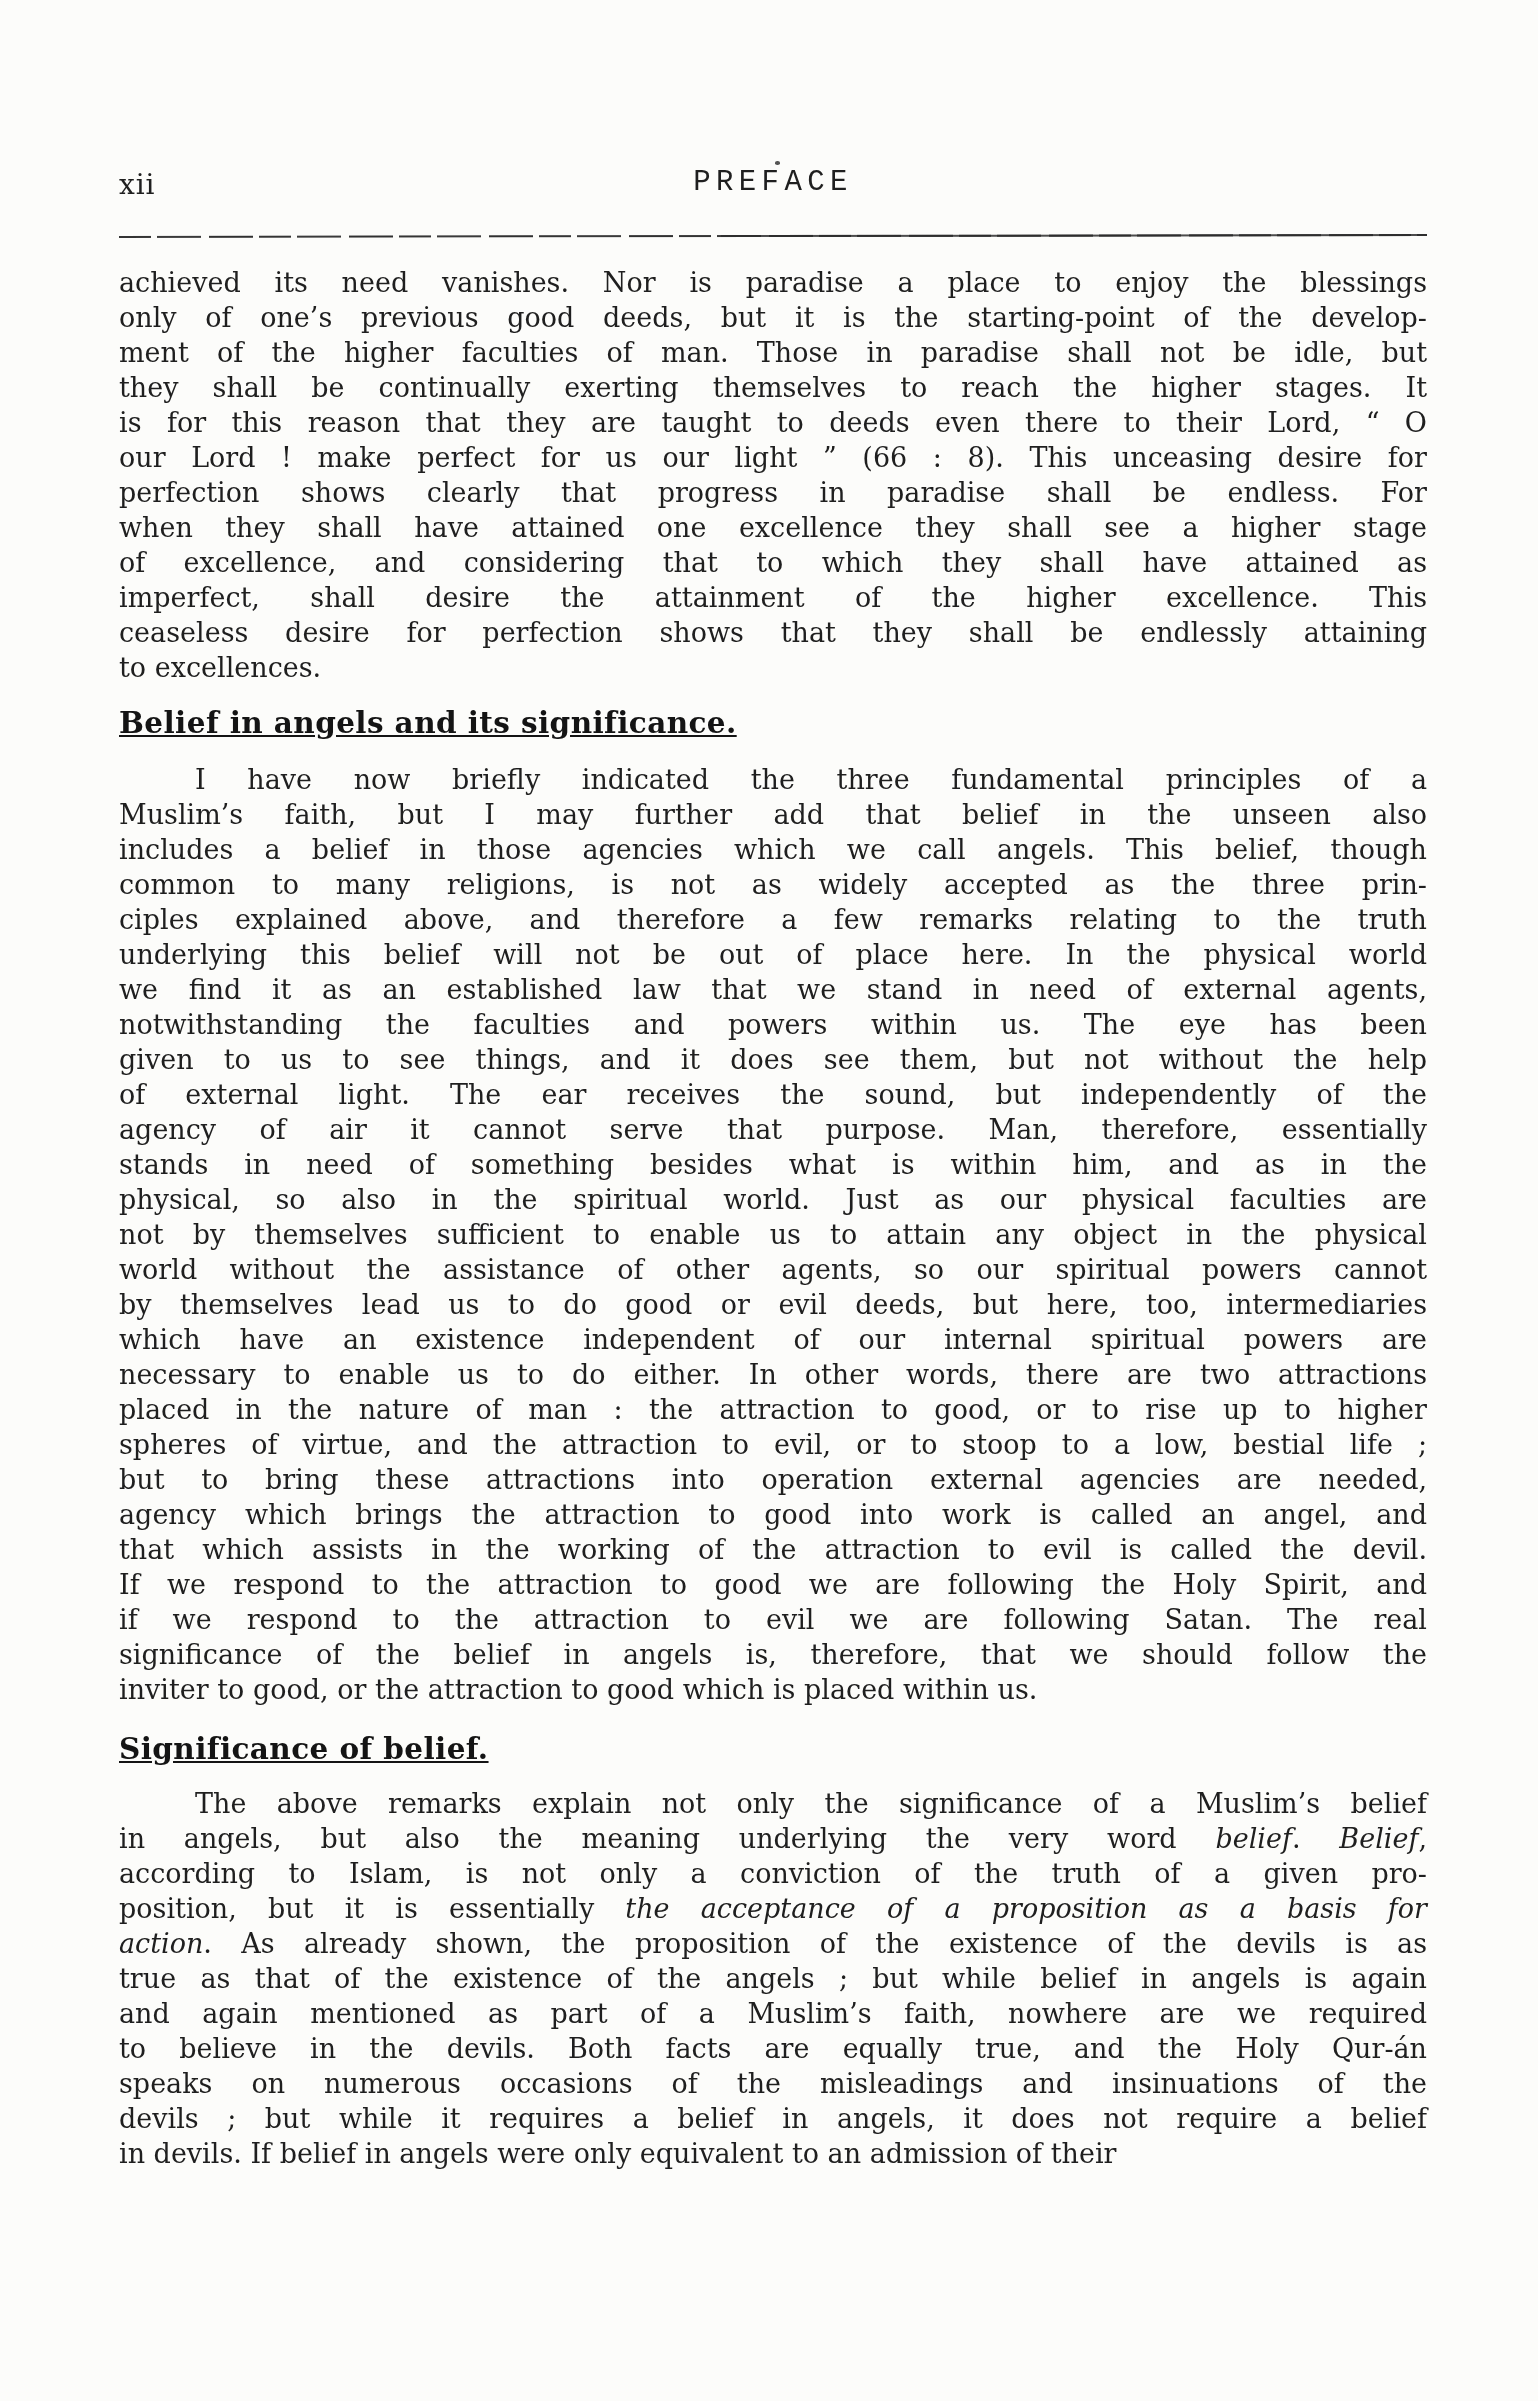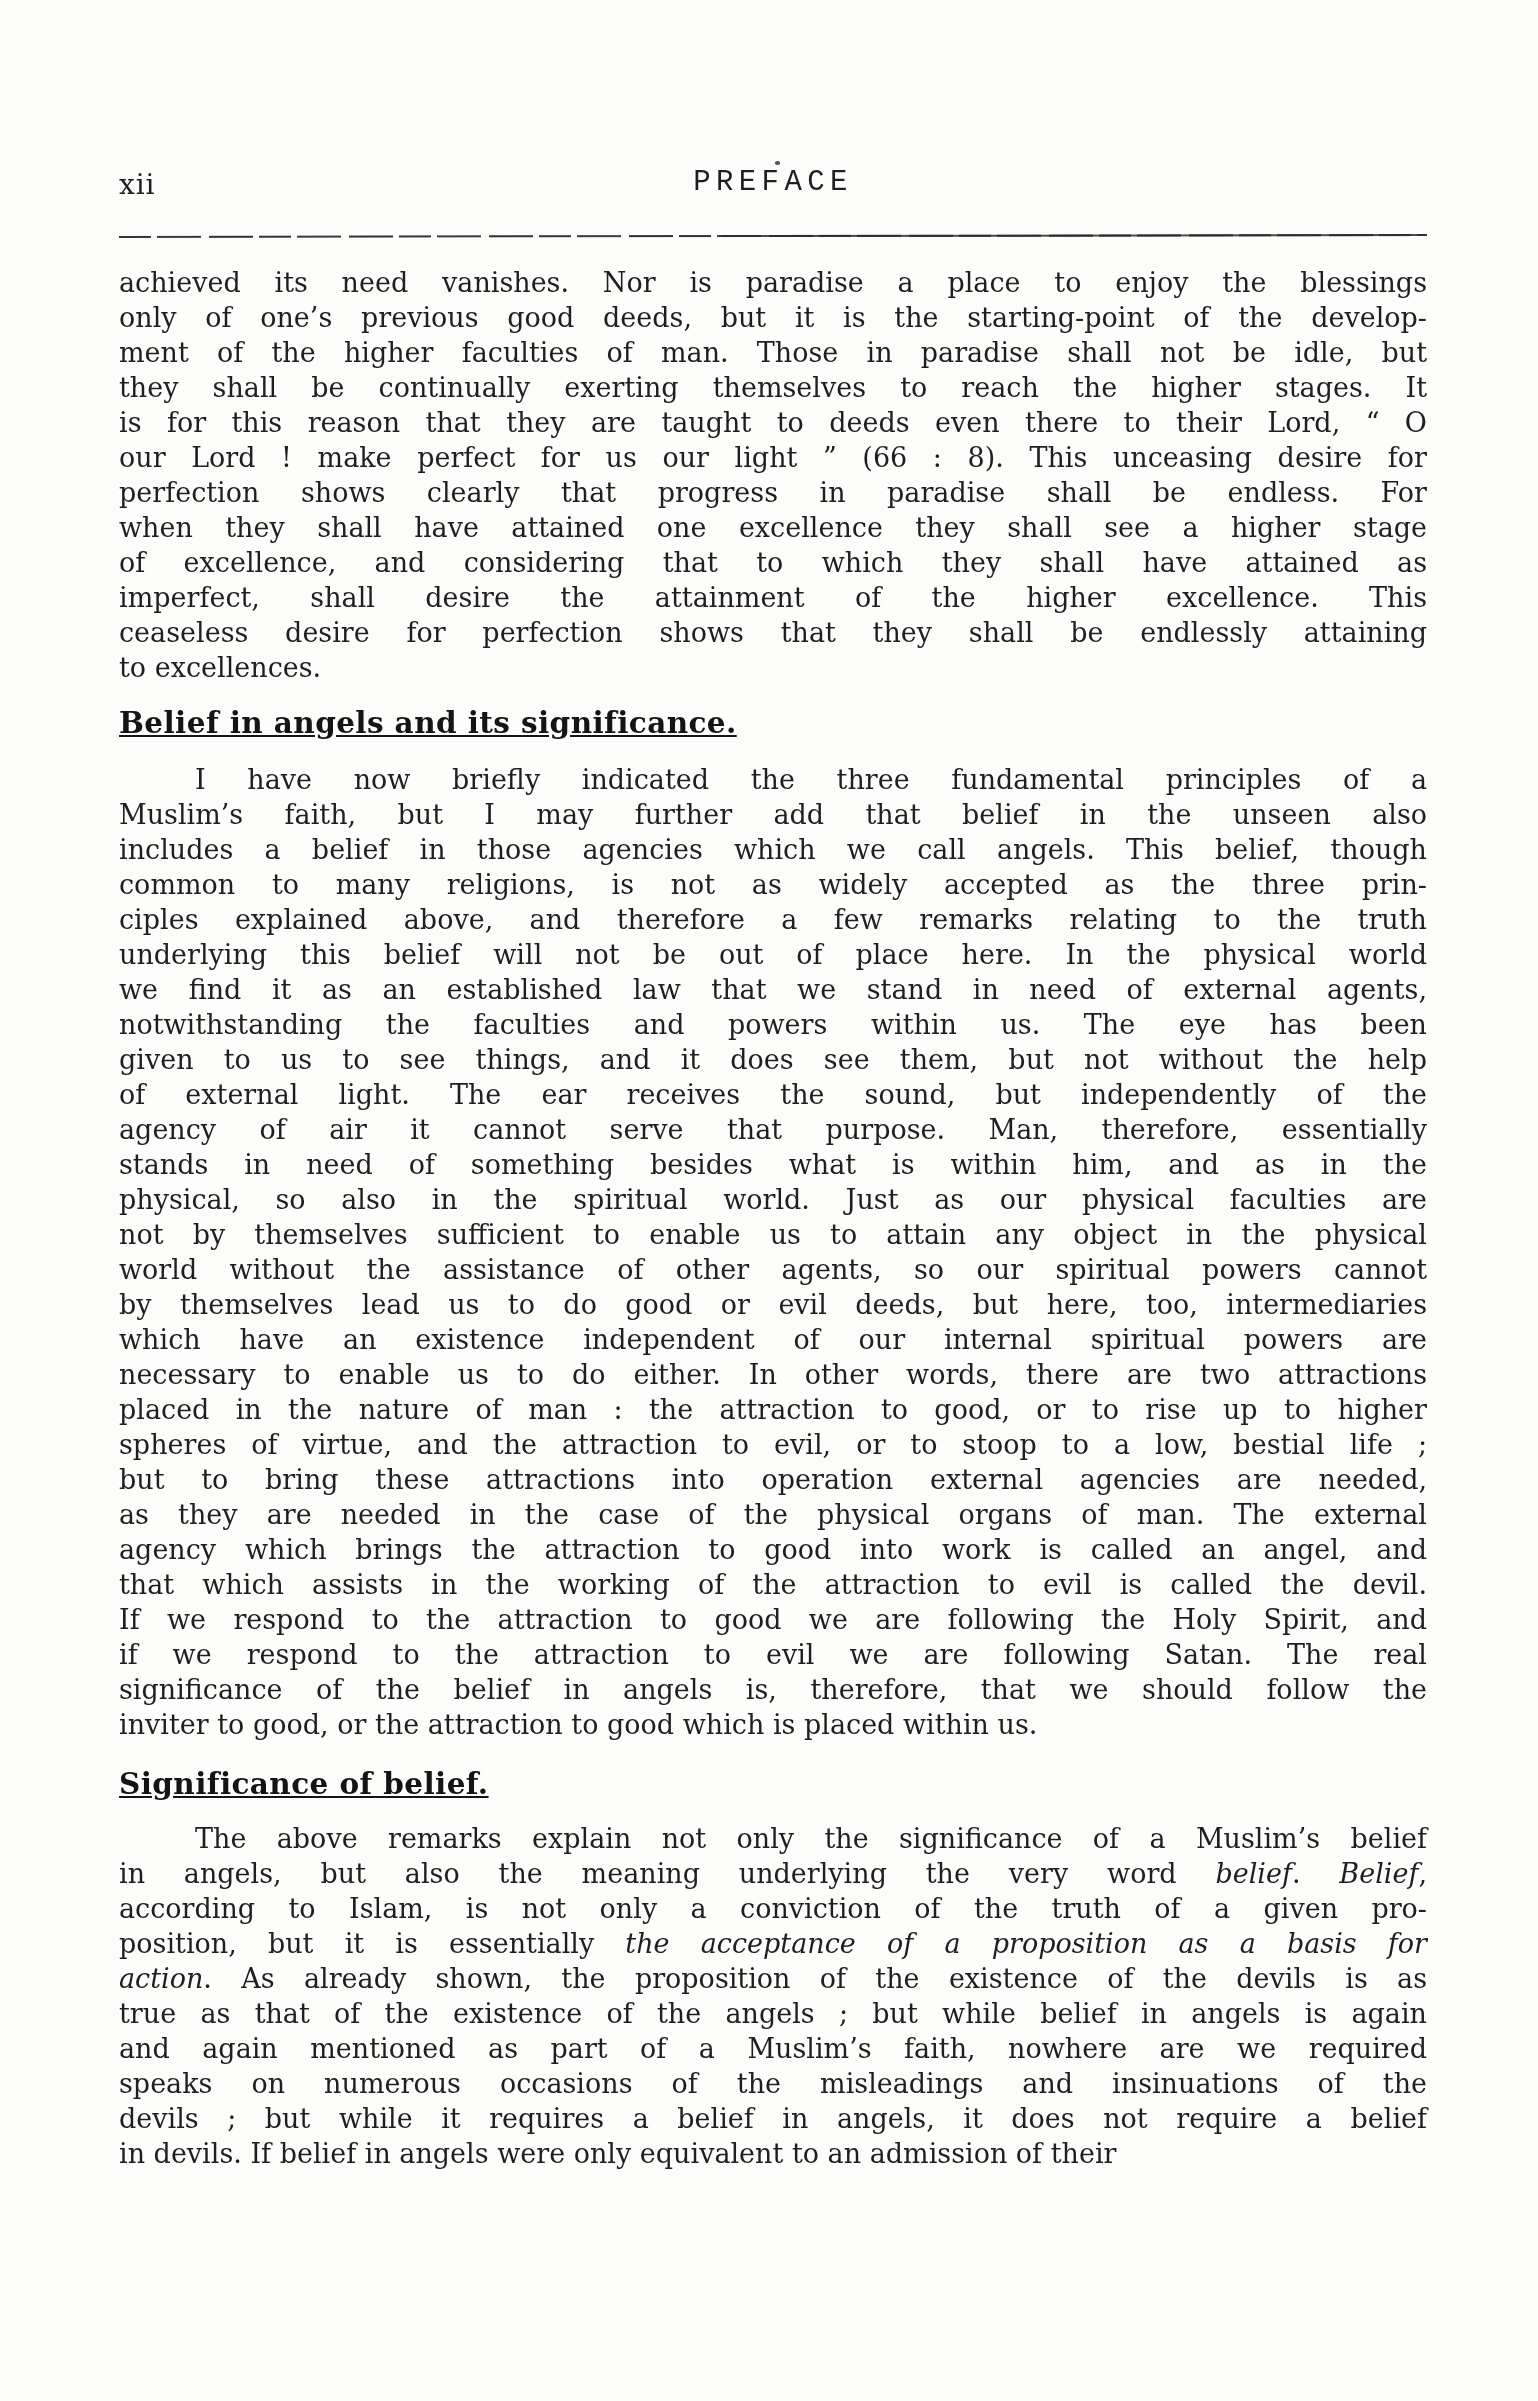--- a/index.html
+++ b/index.html
@@ -108,36 +108,36 @@
         <div class="line">stands in need of something besides what is within him, and as in the</div>
         <div class="line">physical, so also in the spiritual world. Just as our physical faculties are</div>
         <div class="line">not by themselves sufficient to enable us to attain any object in the physical</div>
         <div class="line">world without the assistance of other agents, so our spiritual powers cannot</div>
         <div class="line">by themselves lead us to do good or evil deeds, but here, too, intermediaries</div>
         <div class="line">which have an existence independent of our internal spiritual powers are</div>
         <div class="line">necessary to enable us to do either. In other words, there are two attractions</div>
         <div class="line">placed in the nature of man : the attraction to good, or to rise up to higher</div>
         <div class="line">spheres of virtue, and the attraction to evil, or to stoop to a low, bestial life ;</div>
         <div class="line">but to bring these attractions into operation external agencies are needed,</div>
-        <div class="line">as they are needed in the case of the physical organs of man. The external</div>
         <div class="line">agency which brings the attraction to good into work is called an angel, and</div>
         <div class="line">that which assists in the working of the attraction to evil is called the devil.</div>
         <div class="line">If we respond to the attraction to good we are following the Holy Spirit, and</div>
         <div class="line">if we respond to the attraction to evil we are following Satan. The real</div>
         <div class="line">significance of the belief in angels is, therefore, that we should follow the</div>
         <div class="line last">inviter to good, or the attraction to good which is placed within us.</div>
       </div>
       <div class="heading">Significance of belief.</div>
       <div class="paragraph">
         <div class="line indent">The above remarks explain not only the significance of a Muslim’s belief</div>
         <div class="line">in angels, but also the meaning underlying the very word <i>belief</i>. <i>Belief</i>,</div>
         <div class="line">according to Islam, is not only a conviction of the truth of a given pro-</div>
         <div class="line">position, but it is essentially <i>the acceptance of a proposition as a basis for</i></div>
         <div class="line"><i>action</i>. As already shown, the proposition of the existence of the devils is as</div>
         <div class="line">true as that of the existence of the angels ; but while belief in angels is again</div>
         <div class="line">and again mentioned as part of a Muslim’s faith, nowhere are we required</div>
+        <div class="line">to believe in the devils. Both facts are equally true, and the Holy Qur-án</div>
         <div class="line">speaks on numerous occasions of the misleadings and insinuations of the</div>
         <div class="line">devils ; but while it requires a belief in angels, it does not require a belief</div>
         <div class="line last">in devils. If belief in angels were only equivalent to an admission of their</div>
       </div>
     </div>
 </div>
 
 
 </body></html>

